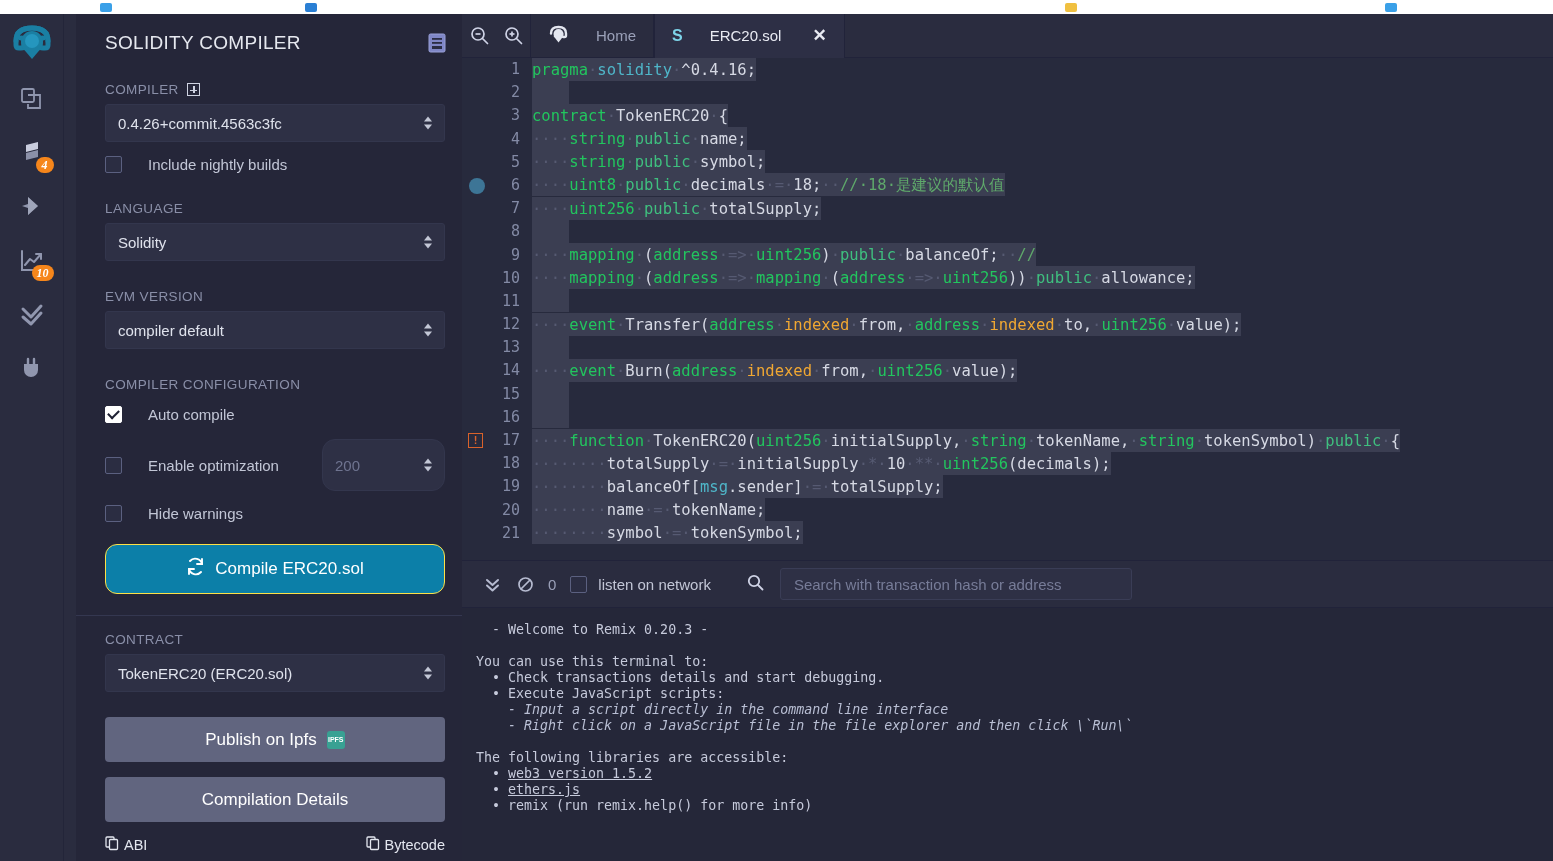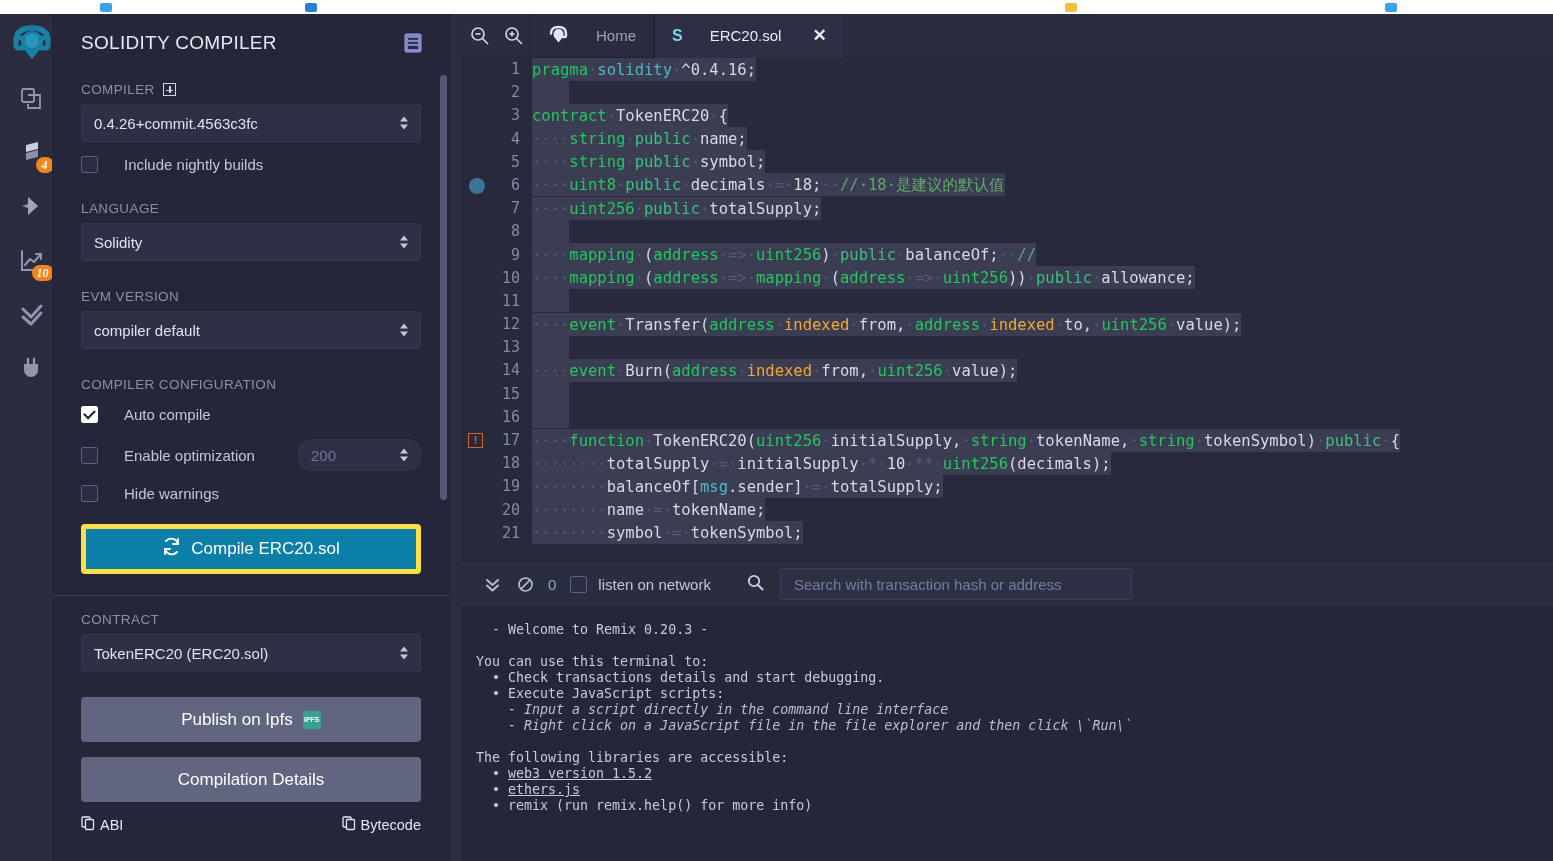--- a/index.html
+++ b/index.html
@@ -34,21 +34,21 @@
     position: absolute; right: 0px; bottom: 2px;
     background: #f6861b; color: #fff; font-size: 12px; font-weight: 700;
     font-style: italic; font-family: "Liberation Serif", serif;
     border-radius: 10px; padding: 1px 6px; line-height: 14px; min-width: 18px;
     text-align: center;
   }
   .badge.b10 { padding: 1px 5px; }
 
   
   .panel {
-    position: absolute; left: 52px; top: 14px; width: 398px; height: 847px;
+    position: absolute; left: 76px; top: 14px; width: 398px; height: 847px;
     background: #252639; overflow: hidden;
   }
   .panel-head {
     display:flex; align-items:center; justify-content:space-between;
     padding: 18px 28px 0 29px;
   }
   .panel-title { color:#e6e8ef; font-size: 19px; letter-spacing: .3px; font-weight: 400; }
   .panel-doc-icon { width:18px; height:20px; cursor:pointer; }
 
   .panel-body { padding: 0 29px; position: relative; }
@@ -87,27 +87,27 @@
   }
   .chk.on { background:#ffffff; border-color:#ffffff; }
   .chk.on:after {
     content:''; width:9px; height:5px; border-left:2px solid #1f2133; border-bottom:2px solid #1f2133;
     transform: rotate(-45deg) translate(1px,-1px);
   }
   .chk-label { color:#c2c6d6; font-size:15px; }
 
   .opt-row { display:flex; align-items:center; justify-content:space-between; margin-top:16px; }
   .runs-box {
-    width: 123px; height: 32px; background:#2e3045; border:1px solid #33364d; border-radius:13px;
+    width: 123px; height: 52px; background:#2e3045; border:1px solid #33364d; border-radius:13px;
     color:#6f7490; font-size:15px; display:flex; align-items:center; padding:15px 12px; position:relative;
   }
 
   .btn-compile {
-    margin-top: 22px; width:100%; height: 50px; border-radius:4px;
-    background:#0c7fa8; border:5px solid #fde047;
+    margin-top: 22px; width:100%; height: 50px; border-radius:12px;
+    background:#0c7fa8; border:1px solid #fde047;
     color:#fff; font-size:17px; display:flex; align-items:center; justify-content:center; gap:10px;
     cursor:pointer;
   }
   .divider { border-top:1px solid #343750; margin: 21px -29px 0 -29px; }
 
   .btn-sec {
     margin-top: 15px; width:100%; height: 45px; border-radius:4px;
     background:#61657f; color:#fff; font-size:17px;
     display:flex; align-items:center; justify-content:center; gap:10px; cursor:pointer;
   }

